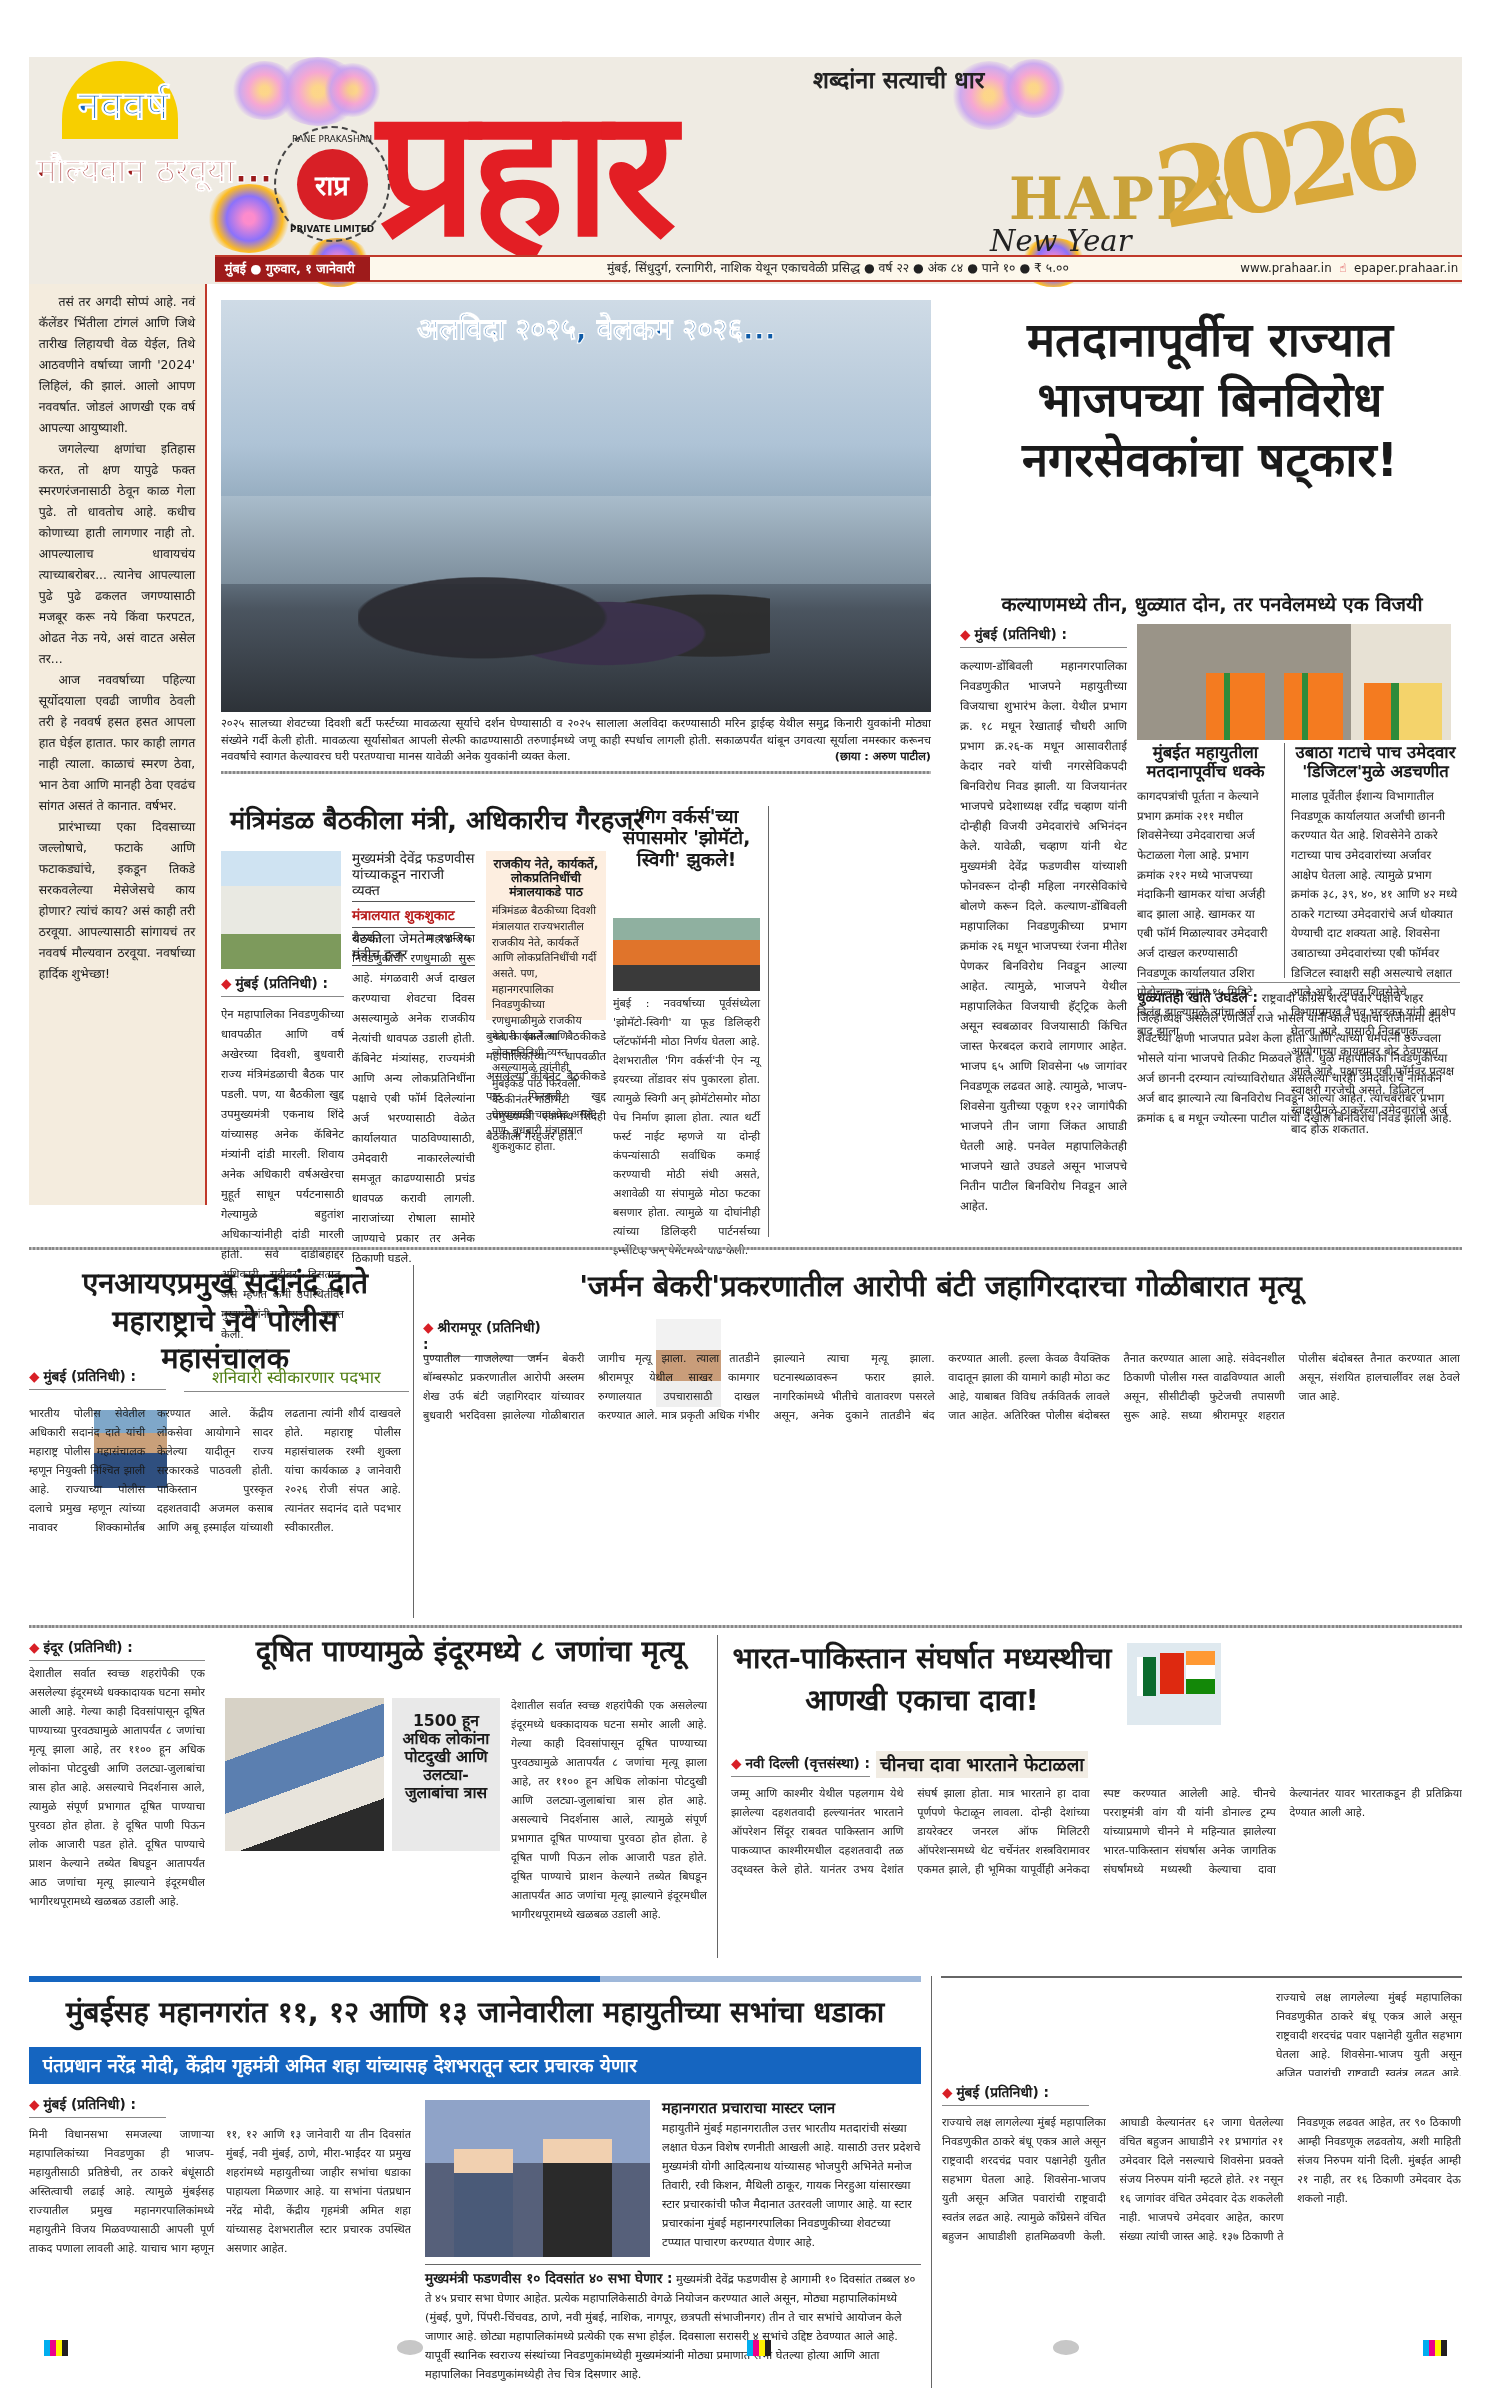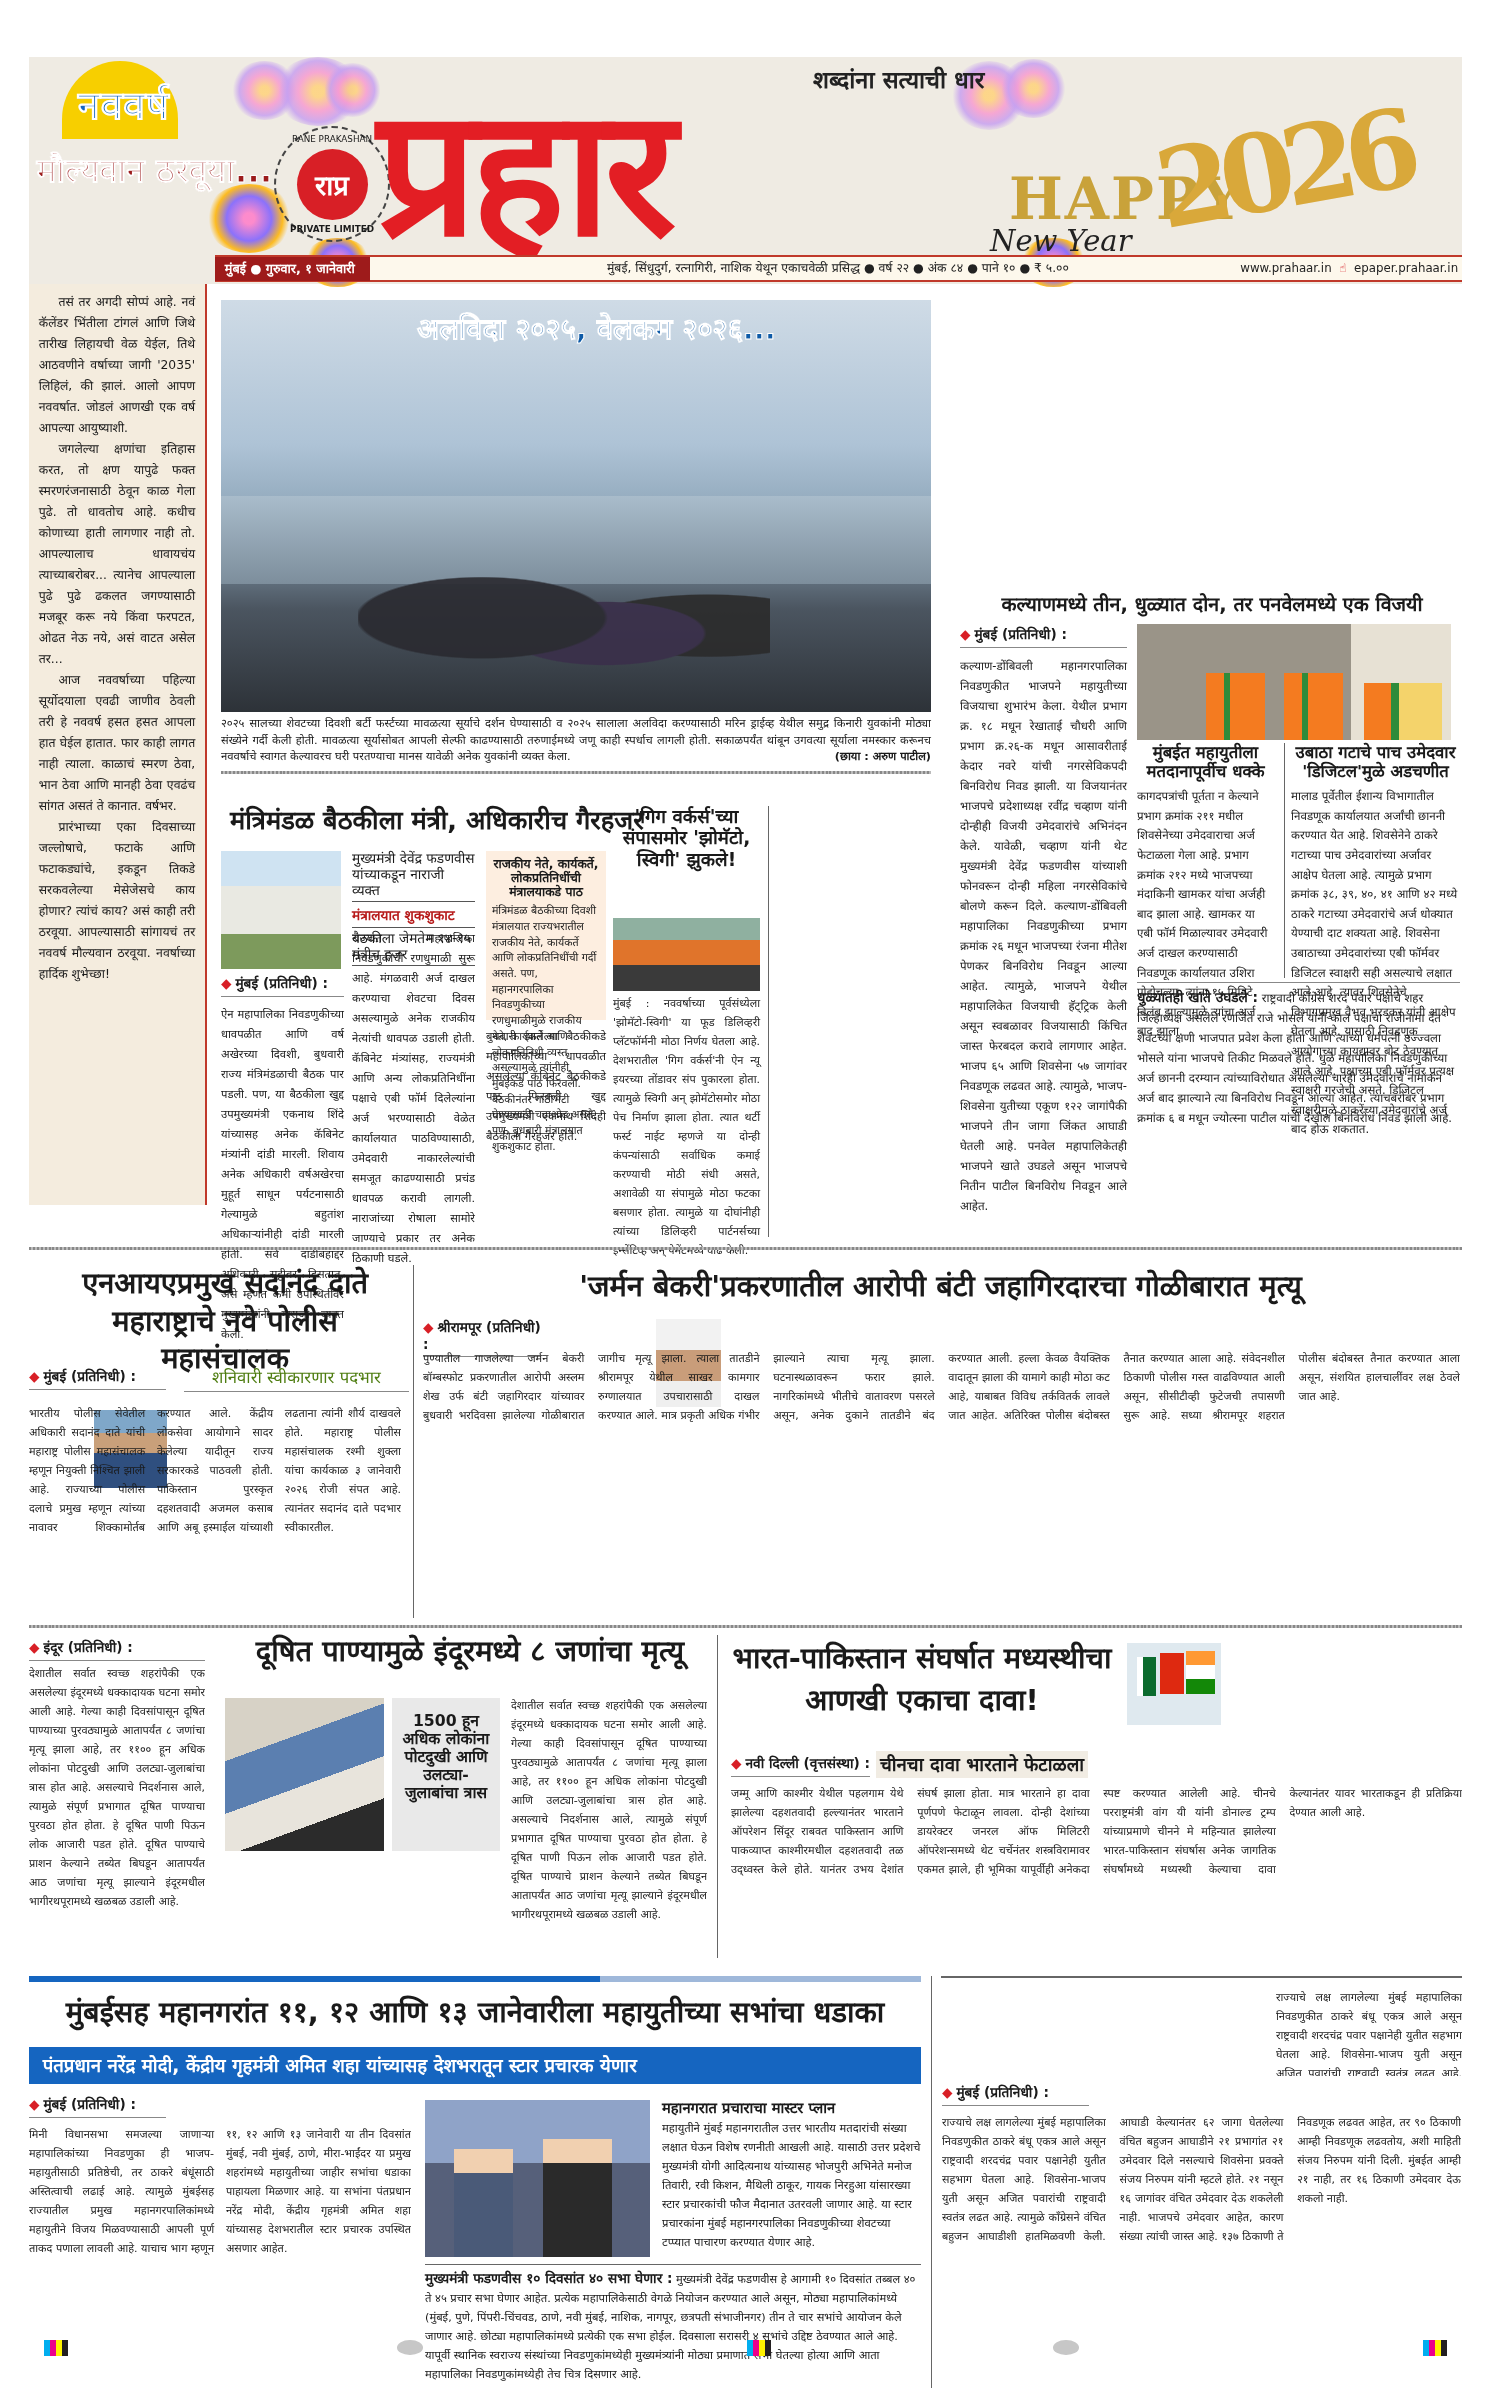--- a/index.html
+++ b/index.html
@@ -76,39 +76,40 @@
       <div class="editions">मुंबई, सिंधुदुर्ग, रत्नागिरी, नाशिक येथून एकाचवेळी प्रसिद्ध ● वर्ष २२ ● अंक ८४ ● पाने १० ● ₹ ५.००</div>
       <div class="weblinks">
         <span>www.prahaar.in</span>
         <span style="color:#d81f26;margin:0 3.9px">☝</span>
         <span>epaper.prahaar.in</span>
       </div>
     </div>
   </div>
 
   <div class="leftcol">
-    <p>तसं तर अगदी सोप्पं आहे. नवं कॅलेंडर भिंतीला टांगलं आणि जिथे तारीख लिहायची वेळ येईल, तिथे आठवणीने वर्षाच्या जागी '2035' लिहिलं, की झालं. आलो आपण नववर्षात. जोडलं आणखी एक वर्ष आपल्या आयुष्याशी.</p>
+    <p>तसं तर अगदी सोप्पं आहे. नवं कॅलेंडर भिंतीला टांगलं आणि जिथे तारीख लिहायची वेळ येईल, तिथे आठवणीने वर्षाच्या जागी '2024' लिहिलं, की झालं. आलो आपण नववर्षात. जोडलं आणखी एक वर्ष आपल्या आयुष्याशी.</p>
     <p>जगलेल्या क्षणांचा इतिहास करत, तो क्षण यापुढे फक्त स्मरणरंजनासाठी ठेवून काळ गेला पुढे. तो धावतोच आहे. कधीच कोणाच्या हाती लागणार नाही तो. आपल्यालाच धावायचंय त्याच्याबरोबर... त्यानेच आपल्याला पुढे पुढे ढकलत जगण्यासाठी मजबूर करू नये किंवा फरपटत, ओढत नेऊ नये, असं वाटत असेल तर...</p>
     <p>आज नववर्षाच्या पहिल्या सूर्योदयाला एवढी जाणीव ठेवली तरी हे नववर्ष हसत हसत आपला हात घेईल हातात. फार काही लागत नाही त्याला. काळाचं स्मरण ठेवा, भान ठेवा आणि मानही ठेवा एवढंच सांगत असतं ते कानात. वर्षभर.</p>
     <p>प्रारंभाच्या एका दिवसाच्या जल्लोषाचे, फटाके आणि फटाकड्यांचे, इकडून तिकडे सरकवलेल्या मेसेजेसचे काय होणार? त्यांचं काय? असं काही तरी ठरवूया. आपल्यासाठी सांगायचं तर नववर्ष मौल्यवान ठरवूया. नवर्षाच्या हार्दिक शुभेच्छा!</p>
   </div>
 
   <div class="abs" style="left:192px;top:243px;width:710px;height:412px">
     <div class="photo" style="left:0;top:0;width:710px;height:412px;background:linear-gradient(180deg,#cfdbe6 0%,#aec3d6 35%,#8aa2b5 55%,#4b5560 75%,#2d3238 100%)">
       <div style="position:absolute;left:0;top:196px;width:710px;height:88px;background:linear-gradient(180deg,#a9bccb,#7d8e9c)"></div>
       <div style="position:absolute;left:137px;top:255px;width:412px;height:157px;background:radial-gradient(ellipse at 30% 40%,#2a2a30 0 30%,transparent 31%),radial-gradient(ellipse at 60% 50%,#3a2f4a 0 28%,transparent 29%),radial-gradient(ellipse at 85% 45%,#2b2b2b 0 25%,transparent 26%);opacity:.9"></div>
     </div>
     <div class="abs" style="left:196px;top:7.8px;font-size:29px;font-weight:bold;color:#0d5aa7;-webkit-text-stroke:1px #fff">अलविदा २०२५, वेलकम २०२६...</div>
   </div>
   <div class="abs body" style="left:192px;top:659px;width:710px;font-size:11.3px;line-height:16.7px">
     <span>२०२५ सालच्या शेवटच्या दिवशी बर्टी फर्स्टच्या मावळत्या सूर्याचे दर्शन घेण्यासाठी व २०२५ सालाला अलविदा करण्यासाठी मरिन ड्राईव्ह येथील समुद्र किनारी युवकांनी मोठ्या संख्येने गर्दी केली होती. मावळत्या सूर्यासोबत आपली सेल्फी काढण्यासाठी तरुणाईमध्ये जणू काही स्पर्धाच लागली होती. सकाळपर्यंत थांबून उगवत्या सूर्याला नमस्कार करूनच नववर्षाचे स्वागत केल्यावरच घरी परतण्याचा मानस यावेळी अनेक युवकांनी व्यक्त केला.</span>
     <b style="float:right">(छाया : अरुण पाटील)</b>
   </div>
   <div class="rule" style="left:192px;top:714px;width:710px"></div>
 
+  <div class="abs hl" style="left:931px;top:253px;width:500px;font-size:47px;text-align:center;line-height:1.28">मतदानापूर्वीच राज्यात भाजपच्या बिनविरोध नगरसेवकांचा षट्कार!</div>
   <div class="abs hl" style="left:933px;top:537px;width:500px;font-size:19.6px;text-align:center">कल्याणमध्ये तीन, धुळ्यात दोन, तर पनवेलमध्ये एक विजयी</div>
   <div class="abs" style="left:931px;top:567px;width:167px">
     <div class="dateline-tag"><span class="dia">◆</span><span>मुंबई (प्रतिनिधी) :</span></div>
     <div class="body" style="font-size:11.6px;line-height:20px">कल्याण-डोंबिवली महानगरपालिका निवडणुकीत भाजपने महायुतीच्या विजयाचा शुभारंभ केला. येथील प्रभाग क्र. १८ मधून रेखाताई चौधरी आणि प्रभाग क्र.२६-क मधून आसावरीताई केदार नवरे यांची नगरसेविकपदी बिनविरोध निवड झाली. या विजयानंतर भाजपचे प्रदेशाध्यक्ष रवींद्र चव्हाण यांनी दोन्हीही विजयी उमेदवारांचे अभिनंदन केले. यावेळी, चव्हाण यांनी थेट मुख्यमंत्री देवेंद्र फडणवीस यांच्याशी फोनवरून दोन्ही महिला नगरसेविकांचे बोलणे करून दिले. कल्याण-डोंबिवली महापालिका निवडणुकीच्या प्रभाग क्रमांक २६ मधून भाजपच्या रंजना मीतेश पेणकर बिनविरोध निवडून आल्या आहेत. त्यामुळे, भाजपने येथील महापालिकेत विजयाची हॅट्ट्रिक केली असून स्वबळावर विजयासाठी किंचित जास्त फेरबदल करावे लागणार आहेत. भाजप ६५ आणि शिवसेना ५७ जागांवर निवडणूक लढवत आहे. त्यामुळे, भाजप-शिवसेना युतीच्या एकूण १२२ जागांपैकी भाजपने तीन जागा जिंकत आघाडी घेतली आहे. पनवेल महापालिकेतही भाजपने खाते उघडले असून भाजपचे नितीन पाटील बिनविरोध निवडून आले आहेत.</div>
   </div>
   <div class="photo" style="left:1108px;top:567px;width:314px;height:116px;background:linear-gradient(90deg,#9a9488 0 68%,#e7e1d4 68%);">
     <div style="position:absolute;left:69px;top:49px;width:59px;height:67px;background:linear-gradient(90deg,#f47b20 0 30%,#2e8b3a 30% 40%,#f47b20 40%)"></div>
     <div style="position:absolute;left:147px;top:49px;width:59px;height:67px;background:linear-gradient(90deg,#f47b20 0 30%,#2e8b3a 30% 40%,#f47b20 40%)"></div>
     <div style="position:absolute;left:227px;top:59px;width:78px;height:57px;background:linear-gradient(90deg,#f47b20 0 35%,#2e8b3a 35% 45%,#f4d36b 45%)"></div>
   </div>

